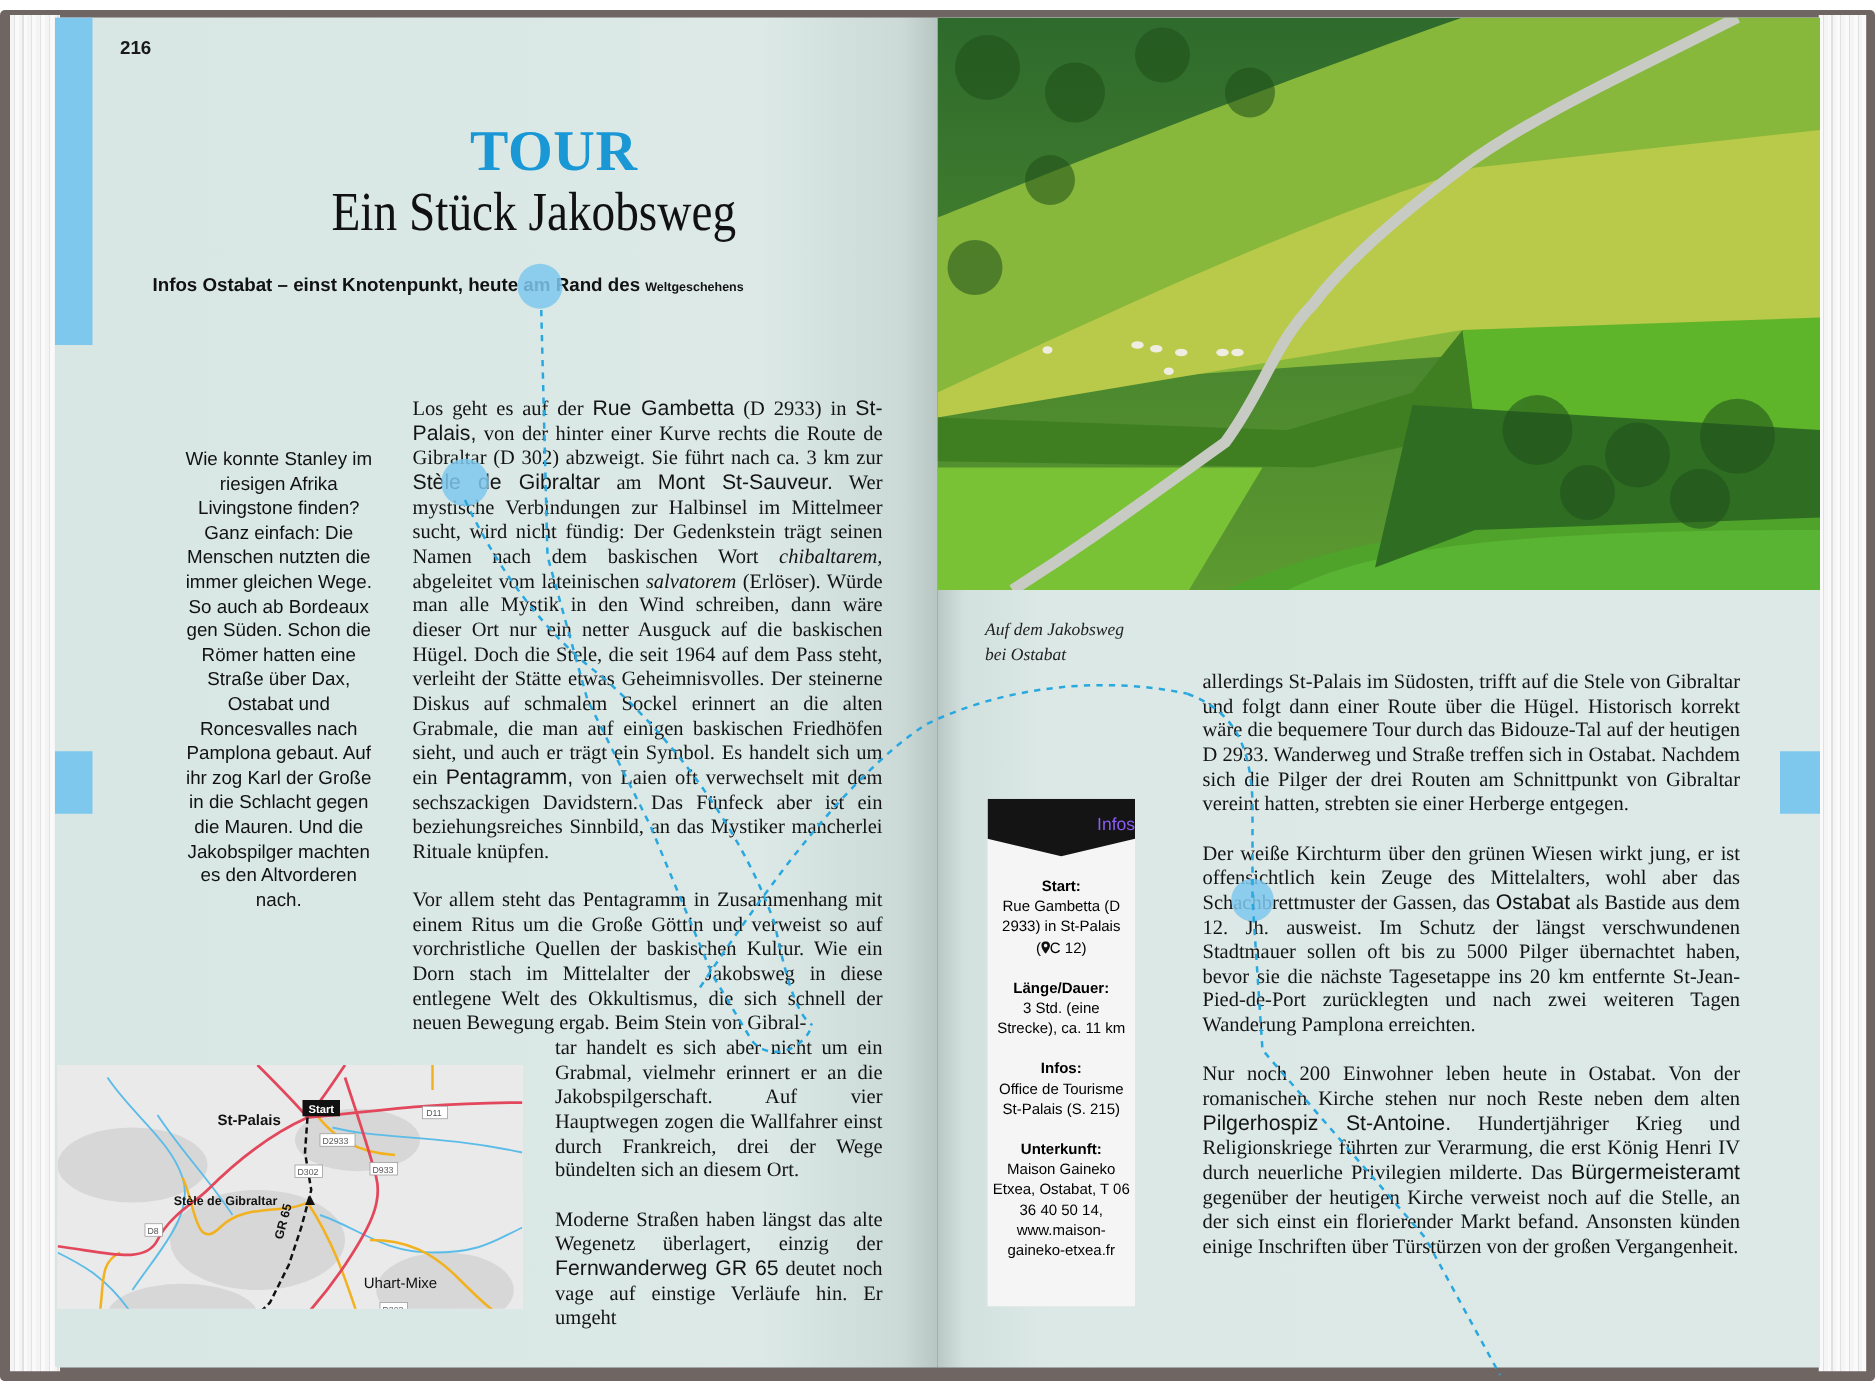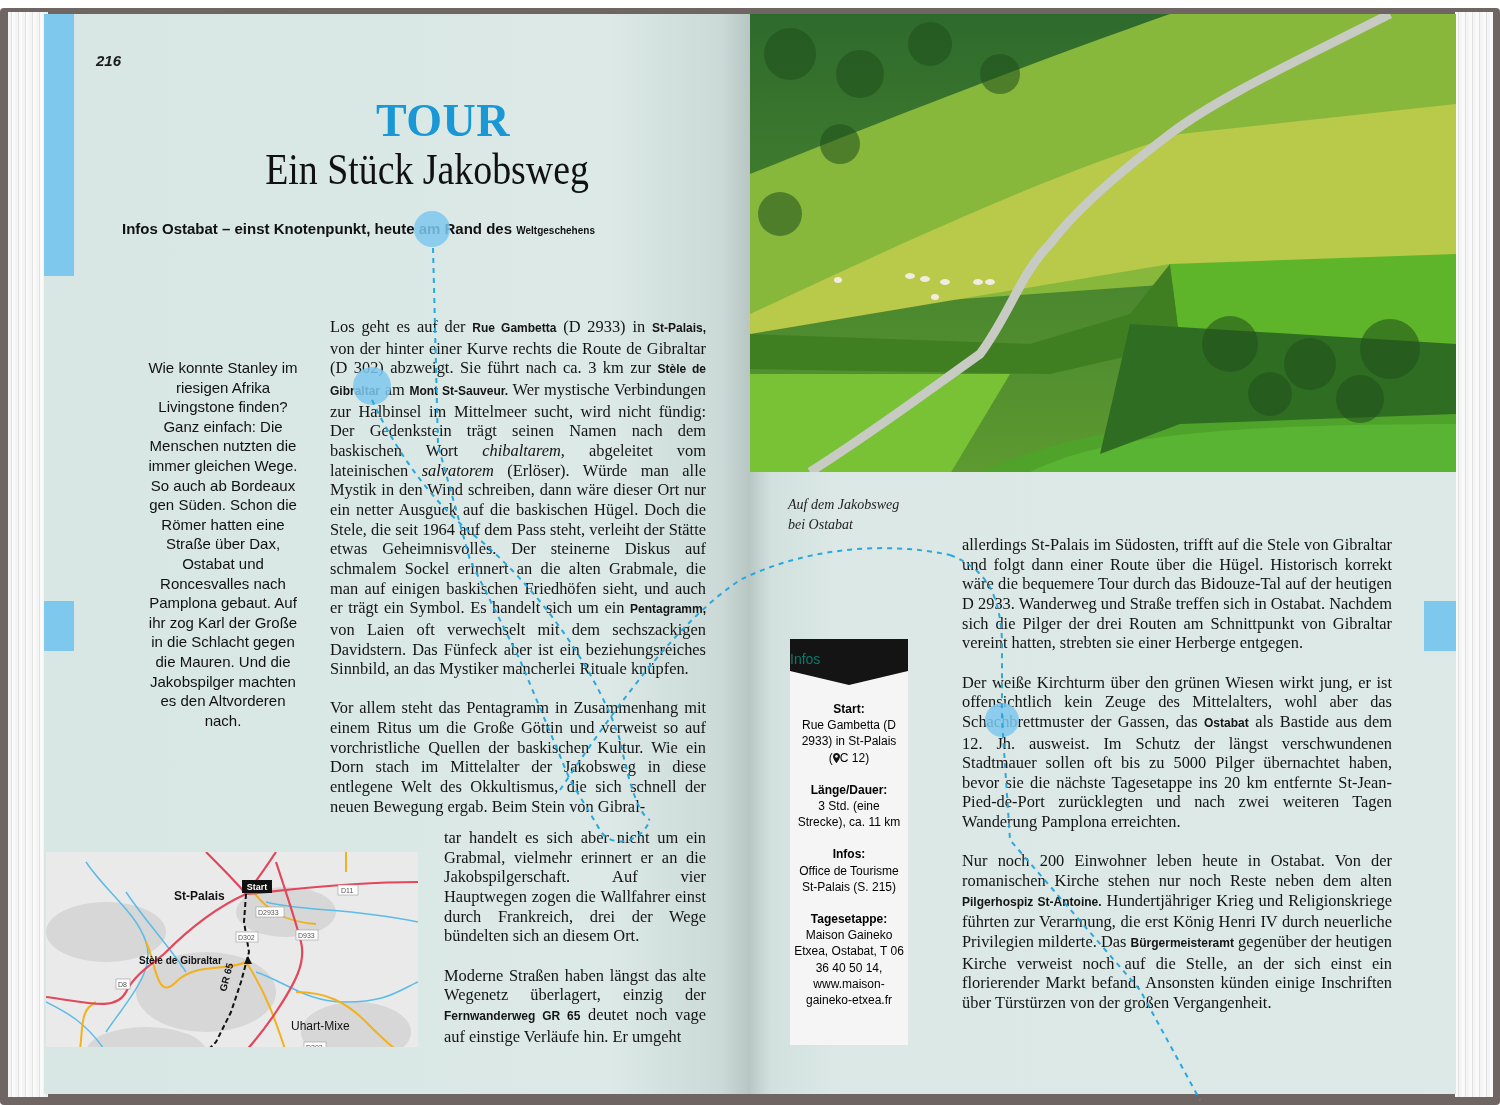--- a/index.html
+++ b/index.html
@@ -19,53 +19,53 @@
   .page-number { position: absolute; left: 78px; top: 36px; font: bold 15px "Liberation Sans", sans-serif; color: #1a1a1a; }
   .tour-label { position: absolute; left: 0; width: 706px; top: 92px; text-align: center;
     font: bold 46px "Liberation Serif", serif; color: #1a98d5; letter-spacing: 0.5px; }
   .tour-title { position: absolute; left: 0; width: 706px; top: 142px; text-align: center;
     font: 44px "Liberation Serif", serif; color: #111; transform: scaleX(0.86); }
   .subtitle { position: absolute; left: 78px; top: 219px; font: bold 15px "Liberation Sans", sans-serif; color: #111; white-space: nowrap; }
   .subtitle .thin { font-weight: bold; font-size: 10px; }
   .marginal { position: absolute; left: 98px; top: 356px; width: 162px; text-align: center;
     font: 15px/19.6px "Liberation Sans", sans-serif; color: #111; }
   .serif-text { font-family: "Liberation Serif", serif; color: #141414; font-size: 16.4px; line-height: 19.65px; text-align: justify; }
-  .serif-text b { font-family: "Liberation Sans", sans-serif; font-weight: bold; font-size: 12px; }
+  .serif-text b { font-family: "Liberation Sans", sans-serif; font-weight: normal; font-size: 17px; }
   .serif-text p { margin-bottom: 19.6px; }
   .col-left-main { position: absolute; left: 286px; top: 317px; width: 376px; }
   .col-left-lower { position: absolute; left: 400px; top: 828px; width: 262px; }
   .map { position: absolute; left: 2px; top: 838px; width: 372px; height: 195px; background: #e6e6e6; overflow: hidden;
     background-image: radial-gradient(ellipse at 30% 40%, #cfcfcf 0, #e9e9e9 40%, #f2f2f2 100%); }
   .map svg { position: absolute; left: 0; top: 0; }
   .photo { position: absolute; left: 0; top: 0; width: 706px; height: 458px; overflow: hidden; }
   .caption { position: absolute; left: 38px; top: 481px; width: 120px; font: italic 14px/19.5px "Liberation Serif", serif; color: #222; }
   .col-right { position: absolute; left: 212px; top: 481px; width: 430px; margin-top: 40px; }
   .infos-box { position: absolute; left: 40px; top: 625px; width: 118px; height: 406px; background: #f4f5f4; }
   .infos-head { position: relative; height: 52px; }
   .infos-head svg { position: absolute; left: 0; top: 0; }
-  .infos-head span { position: absolute; left: 0; top: 12px; width: 118px; text-align: left; color: #0f766e;
-    font: 14px "Liberation Sans", sans-serif; }
+  .infos-head span { position: absolute; left: 0; top: 12px; width: 118px; text-align: right; color: #8b5cf6;
+    font: 14px "Liberation Sans", sans-serif; padding-left: 48px; }
   .infos-body { padding: 10px 4px 0 4px; text-align: center; font: 12px/16.2px "Liberation Sans", sans-serif; color: #000000; }
   .infos-body .lbl { font-weight: bold; }
   .infos-body .grp { margin-bottom: 16px; }
   .overlay { position: absolute; left: 0; top: 0; pointer-events: none; }
 </style>
 </head>
 <body>
 
 <div class="book">
   <div class="cover-back"></div>
   <div class="edges-left"></div>
   <div class="edges-right"></div>
 
   <div class="page page-left">
     <div class="tab" style="left:0;top:0;width:30px;height:262px;"></div>
     <div class="tab" style="left:0;top:587px;width:30px;height:50px;"></div>
 
-    <div class="page-number" style="left:52px;top:38px;font-style:italic;">216</div>
+    <div class="page-number" style="left:52px;top:16px;">216</div>
     <div class="tour-label" style="left:30px;top:80px;padding-left:32px;">TOUR</div>
     <div class="tour-title" style="left:30px;top:130px;">Ein Stück Jakobsweg</div>
     <div class="subtitle" style="left:78px;top:206px;"><span>Infos Ostabat – einst Knotenpunkt, heute am Rand des </span><span class="thin">Weltgeschehens</span></div>
 
     <div class="marginal" style="left:98px;top:344px;">Wie konnte Stanley im riesigen Afrika Livingstone finden? Ganz einfach: Die Menschen nutzten die immer gleichen Wege. So auch ab Bordeaux gen Süden. Schon die Römer hatten eine Straße über Dax, Ostabat und Roncesvalles nach Pamplona gebaut. Auf ihr zog Karl der Große in die Schlacht gegen die Mauren. Und die Jakobspilger machten es den Altvorderen nach.</div>
 
     <div class="serif-text col-left-main" style="left:286px;top:303px;">
       <p><span>Los geht es auf der </span><b>Rue Gambetta</b><span> (D 2933) in </span><b>St-Palais,</b><span> von der hinter einer Kurve rechts die Route de Gibraltar (D 302) abzweigt. Sie führt nach ca. 3 km zur </span><b>Stèle de Gibraltar</b><span> am </span><b>Mont St-Sauveur.</b><span> Wer mystische Verbindungen zur Halbinsel im Mittelmeer sucht, wird nicht fündig: Der Gedenkstein trägt seinen Namen nach dem baskischen Wort </span><i>chibaltarem,</i><span> abgeleitet vom lateinischen </span><i>salvatorem</i><span> (Erlöser). Würde man alle Mystik in den Wind schreiben, dann wäre dieser Ort nur ein netter Ausguck auf die baskischen Hügel. Doch die Stele, die seit 1964 auf dem Pass steht, verleiht der Stätte etwas Geheimnisvolles. Der steinerne Diskus auf schmalem Sockel erinnert an die alten Grabmale, die man auf einigen baskischen Friedhöfen sieht, und auch er trägt ein Symbol. Es handelt sich um ein </span><b>Pentagramm,</b><span> von Laien oft verwechselt mit dem sechszackigen Davidstern. Das Fünfeck aber ist ein beziehungsreiches Sinnbild, an das Mystiker mancherlei Rituale knüpfen.</span></p>
       <p>Vor allem steht das Pentagramm in Zusammenhang mit einem Ritus um die Große Göttin und verweist so auf vorchristliche Quellen der baskischen Kultur. Wie ein Dorn stach im Mittelalter der Jakobsweg in diese entlegene Welt des Okkultismus, die sich schnell der neuen Bewegung ergab. Beim Stein von Gibral-</p>
     </div>
@@ -216,21 +216,21 @@
         </div>
         <div class="grp">
           <div class="lbl">Länge/Dauer:</div>
           <div>3 Std. (eine Strecke), ca. 11 km</div>
         </div>
         <div class="grp">
           <div class="lbl">Infos:</div>
           <div>Office de Tourisme St-Palais (S. 215)</div>
         </div>
         <div class="grp">
-          <div class="lbl">Tagesetappe:</div>
+          <div class="lbl">Unterkunft:</div>
           <div style="word-break: break-word;">Maison Gaineko Etxea, Ostabat, T 06 36 40 50 14, www.maison-gaineko-etxea.fr</div>
         </div>
       </div>
     </div>
 
     <div class="tab" style="left:674px;top:587px;width:32px;height:50px;"></div>
   </div>
 
   <svg class="overlay" width="1500" height="1105" viewBox="0 0 1500 1105">
     <circle cx="432" cy="229" r="18" fill="#7ec8ee" opacity="0.85"></circle>

